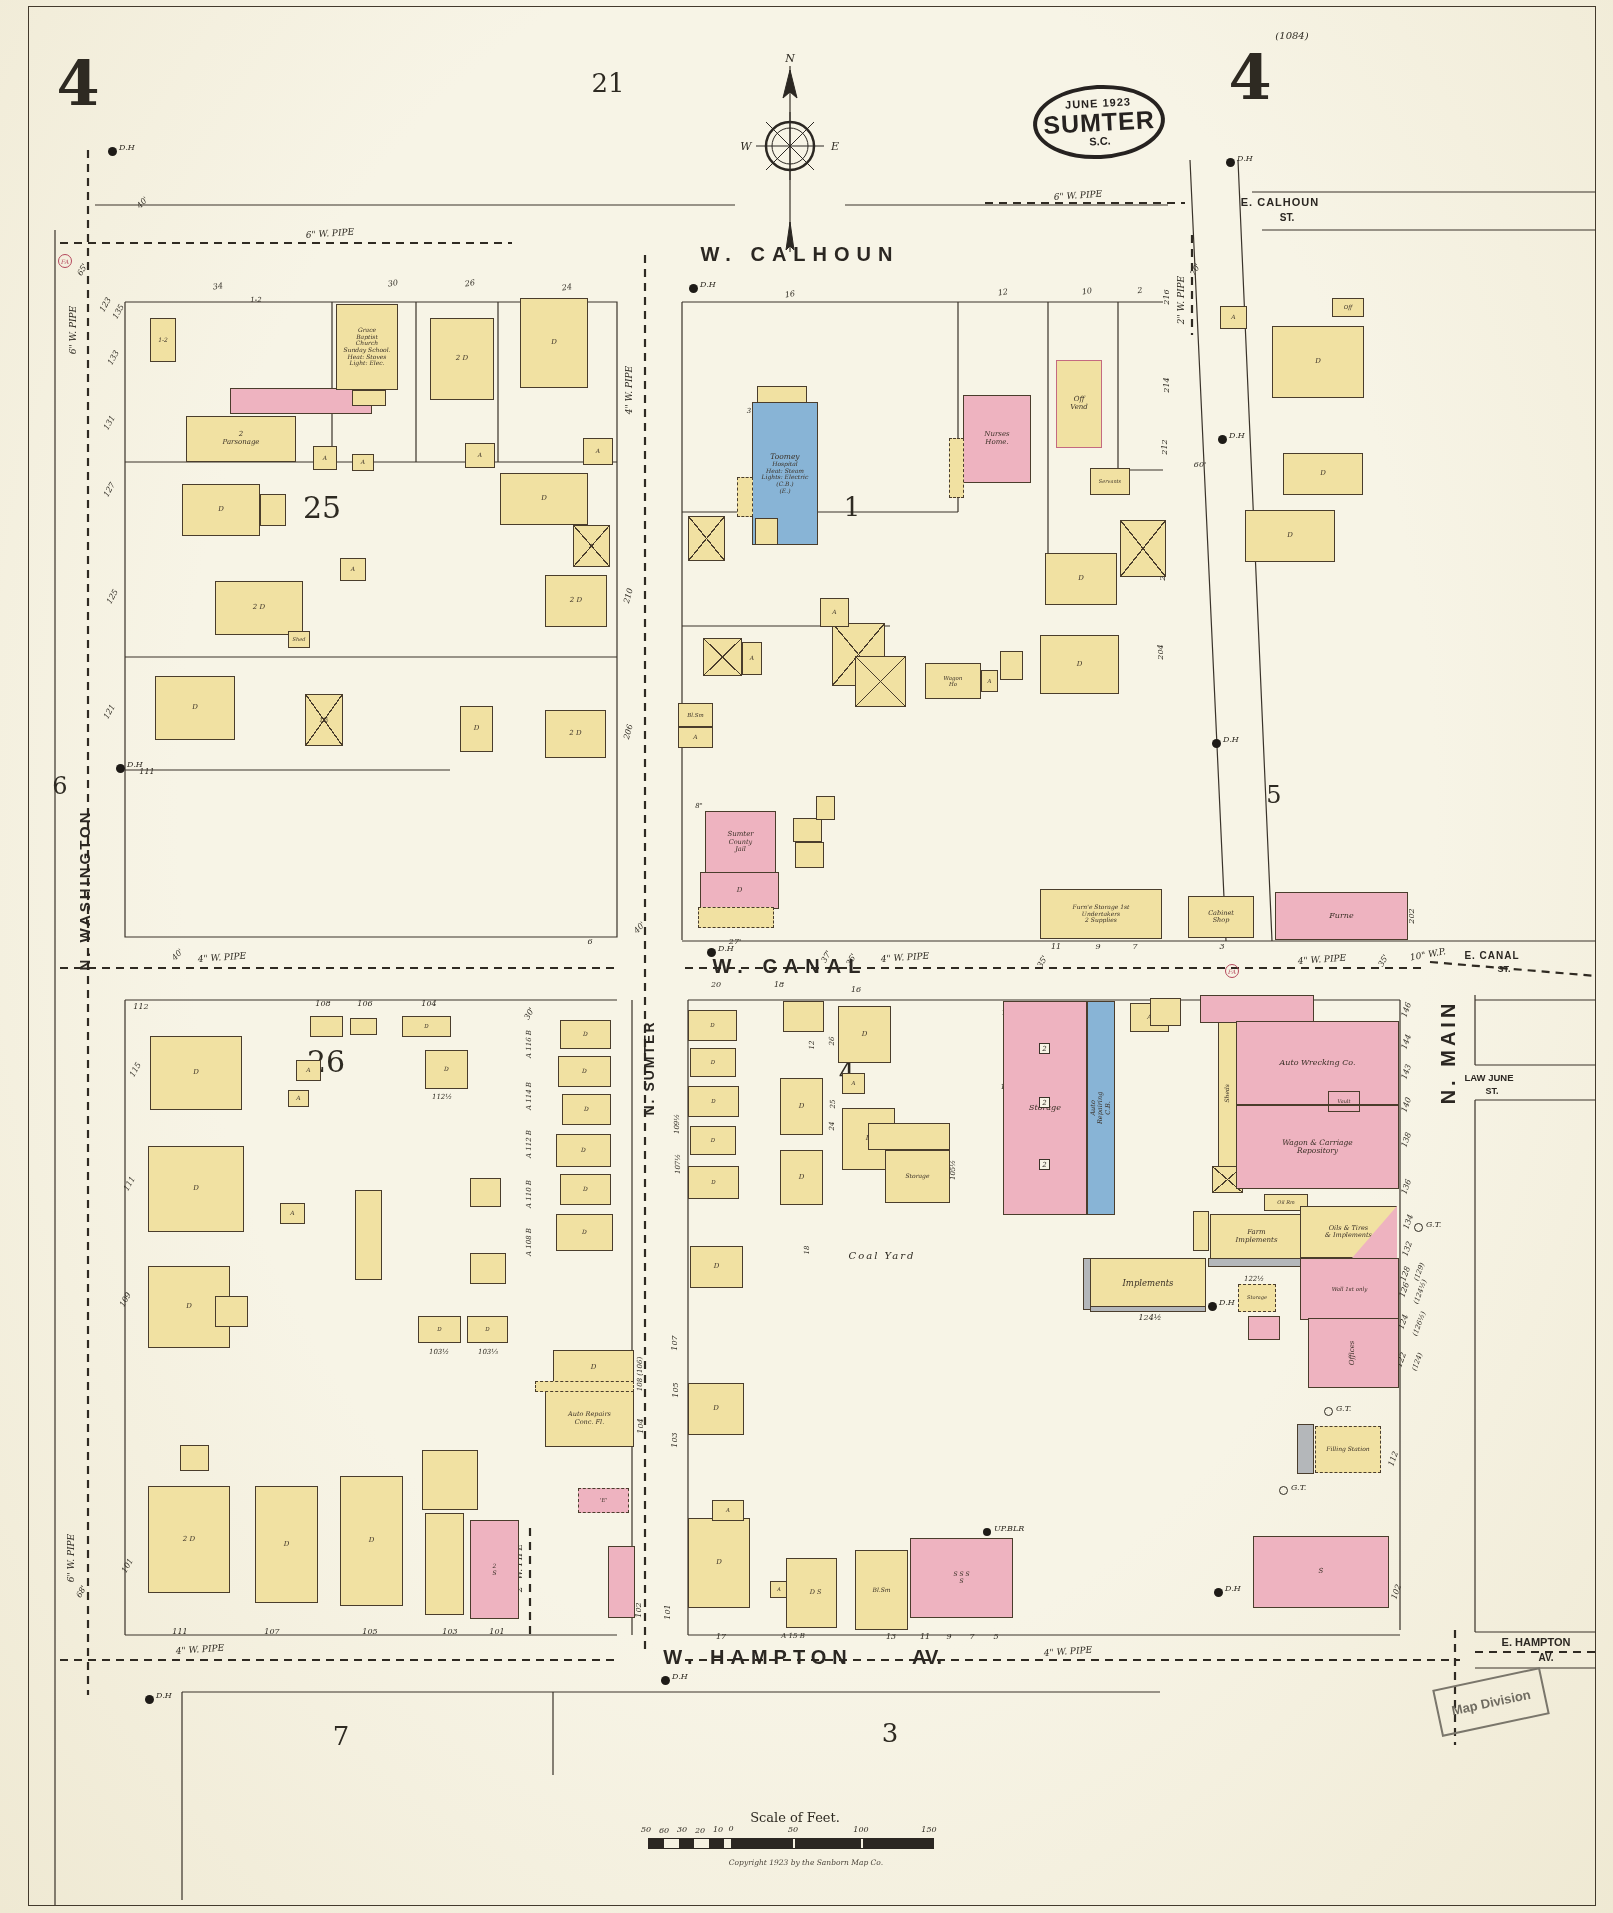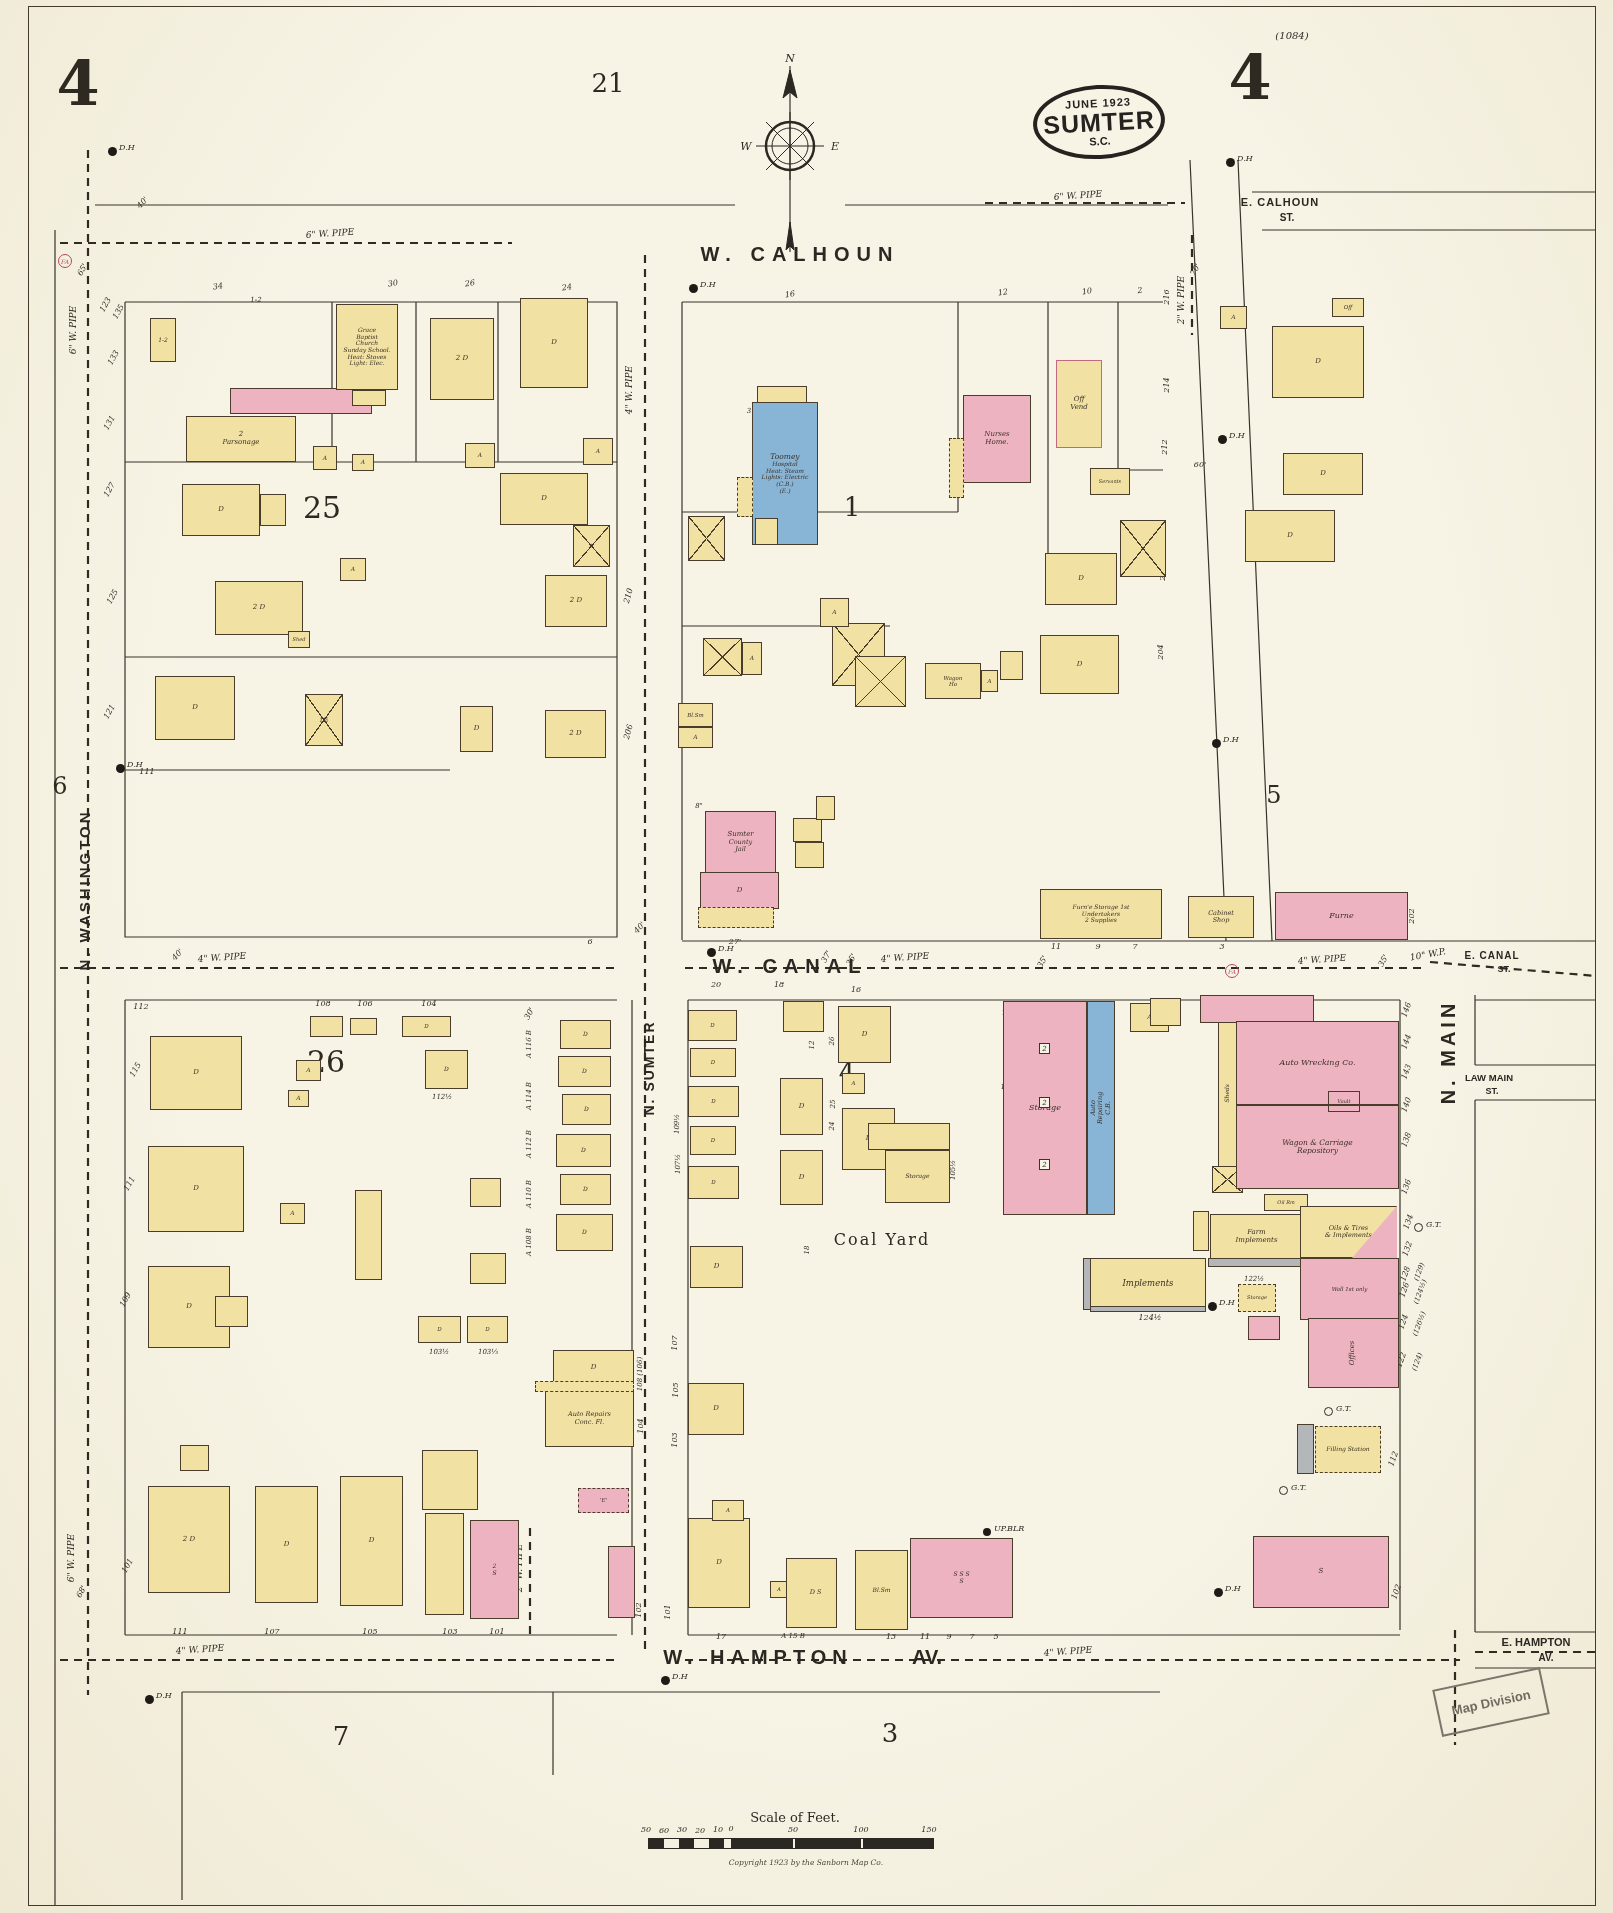--- a/index.html
+++ b/index.html
@@ -6,21 +6,21 @@
   #map{position:relative;width:1613px;height:1913px;margin:0 auto;overflow:hidden;
        background:radial-gradient(ellipse at 50% 42%, #f7f4e6 55%, #efe9d3 100%);
        font-family:"DejaVu Serif",serif;color:#2e2a22;}
   .frame{position:absolute;left:28px;top:6px;width:1566px;height:1898px;border:1.5px solid #433a2d;}
   .lbl{position:absolute;white-space:pre;line-height:1.05;}
   .corner{font-size:62px;font-weight:bold;font-family:"DejaVu Serif",serif;}
   .blk{font-size:30px;font-family:"DejaVu Serif",serif;}
   .street{font-family:"Liberation Sans",sans-serif;font-weight:bold;font-size:20px;color:#2b2722;}
   .pipe{font-style:italic;font-size:9px;}
   .tiny{font-style:italic;font-size:8px;}
-  .ann{font-size:16px;letter-spacing:2px;}
+  .ann{font-style:italic;font-size:10px;letter-spacing:2px;margin-top:16px;}
   .scale-title{font-size:13px;}
   .copy{font-style:italic;font-size:7.5px;color:#4a443a;}
   .bldg{position:absolute;border:1.2px solid #4a3d2c;box-sizing:border-box;
         display:flex;align-items:center;justify-content:center;text-align:center;}
   .f-y{background-color:#f1e1a2;}
   .f-p{background-color:#eeb3c0;}
   .f-b{background-color:#88b4d6;}
   .f-g{background-color:#b4b7ba;}
   .f-none{background-color:transparent;}
   .xm{background-image:
@@ -101,21 +101,21 @@
     <div class="lbl street" style="left: 790px; top: 966px; letter-spacing: 7px; transform: translate(-50%, -50%);">W. CANAL</div>
     <div class="lbl street" style="left: 1492px; top: 956px; font-size: 10px; letter-spacing: 1px; transform: translate(-50%, -50%);">E. CANAL</div>
     <div class="lbl street" style="left: 1504px; top: 970px; font-size: 9px; transform: translate(-50%, -50%);">ST.</div>
     <div class="lbl street" style="left: 758px; top: 1657px; letter-spacing: 6px; transform: translate(-50%, -50%);">W. HAMPTON</div>
     <div class="lbl street" style="left: 927px; top: 1657px; transform: translate(-50%, -50%);">AV.</div>
     <div class="lbl street" style="left: 1536px; top: 1643px; font-size: 11px; transform: translate(-50%, -50%);">E. HAMPTON</div>
     <div class="lbl street" style="left: 1546px; top: 1658px; font-size: 10px; transform: translate(-50%, -50%);">AV.</div>
     <div class="lbl street" style="left: 85px; top: 890px; font-size: 15px; letter-spacing: 3px; transform: translate(-50%, -50%) rotate(-90deg);">N. WASHINGTON</div>
     <div class="lbl street" style="left: 649px; top: 1068px; font-size: 14px; letter-spacing: 2px; transform: translate(-50%, -50%) rotate(-90deg);">N. SUMTER</div>
     <div class="lbl street" style="left: 1448px; top: 1052px; font-size: 20px; letter-spacing: 4px; transform: translate(-50%, -50%) rotate(-90deg);">N. MAIN</div>
-    <div class="lbl street" style="left: 1489px; top: 1078px; font-size: 9.5px; transform: translate(-50%, -50%);">LAW MAIN</div>
+    <div class="lbl street" style="left: 1489px; top: 1078px; font-size: 9.5px; transform: translate(-50%, -50%);">LAW JUNE</div>
     <div class="lbl street" style="left: 1492px; top: 1092px; font-size: 9px; transform: translate(-50%, -50%);">ST.</div>
     <div class="lbl pipe" style="left: 330px; top: 234px; transform: translate(-50%, -50%) rotate(-4deg);">6" W. PIPE</div>
     <div class="lbl pipe" style="left: 1078px; top: 196px; transform: translate(-50%, -50%) rotate(-4deg);">6" W. PIPE</div>
     <div class="lbl pipe" style="left: 74px; top: 330px; transform: translate(-50%, -50%) rotate(-90deg);">6" W. PIPE</div>
     <div class="lbl pipe" style="left: 72px; top: 1558px; transform: translate(-50%, -50%) rotate(-90deg);">6" W. PIPE</div>
     <div class="lbl pipe" style="left: 630px; top: 390px; transform: translate(-50%, -50%) rotate(-90deg);">4" W. PIPE</div>
     <div class="lbl pipe" style="left: 222px; top: 958px; transform: translate(-50%, -50%) rotate(-4deg);">4" W. PIPE</div>
     <div class="lbl pipe" style="left: 905px; top: 958px; transform: translate(-50%, -50%) rotate(-4deg);">4" W. PIPE</div>
     <div class="lbl pipe" style="left: 1322px; top: 960px; transform: translate(-50%, -50%) rotate(-4deg);">4" W. PIPE</div>
     <div class="lbl pipe" style="left: 200px; top: 1650px; transform: translate(-50%, -50%) rotate(-4deg);">4" W. PIPE</div>

